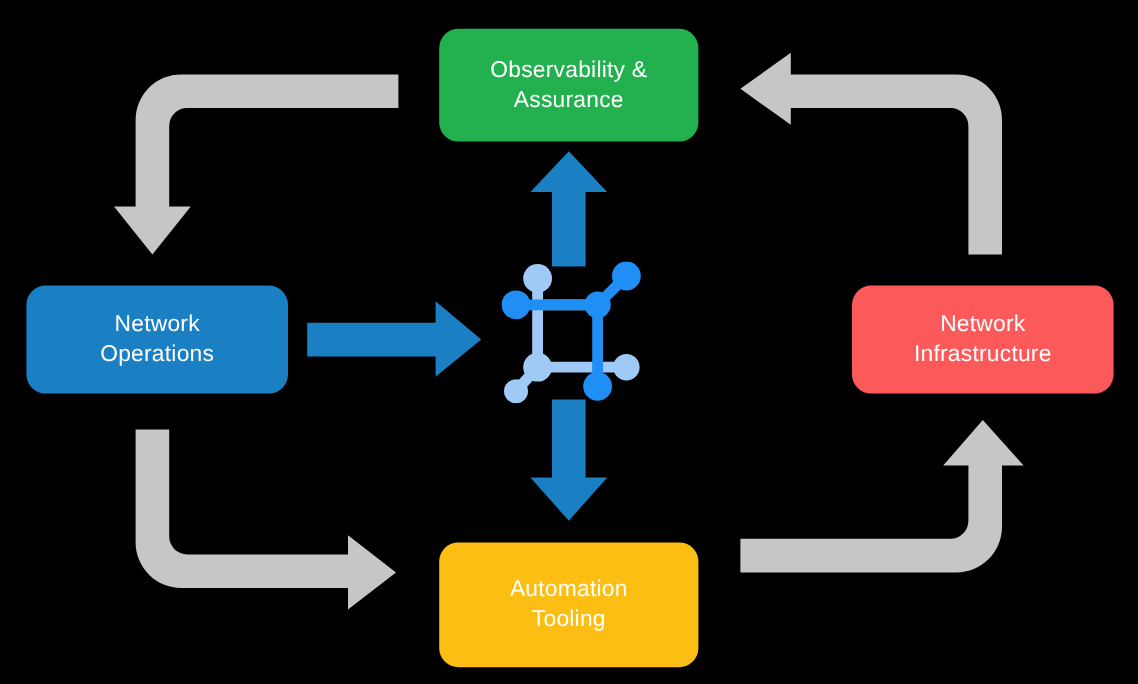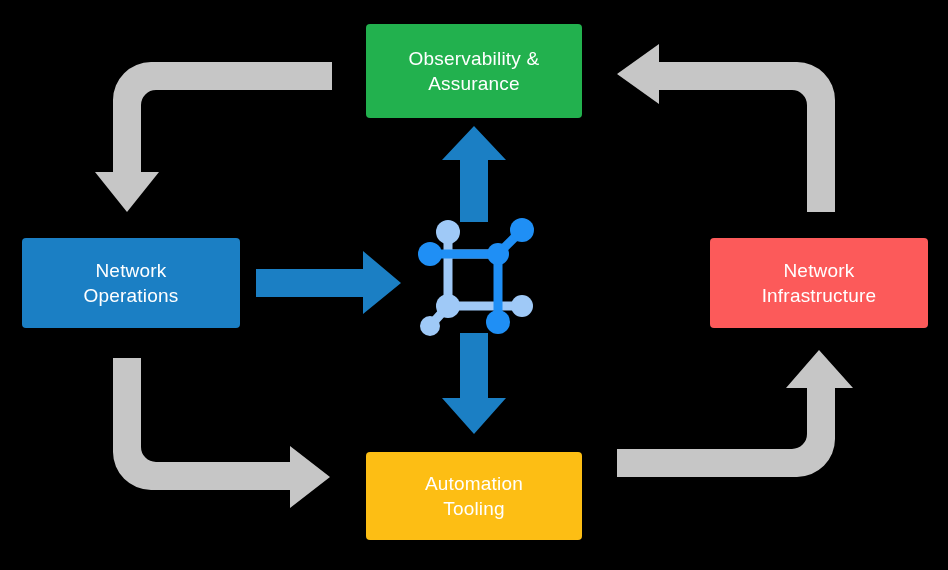--- a/index.html
+++ b/index.html
@@ -10,21 +10,21 @@
   #canvas {
     position: relative;
     width: 948px;
     height: 570px;
     background: #000000;
     overflow: hidden;
     font-family: "Liberation Sans", sans-serif;
   }
   .node-box {
     position: absolute;
-    border-radius: 4px;
+    border-radius: 16px;
     display: flex;
     align-items: center;
     justify-content: center;
     text-align: center;
     color: #ffffff;
     font-size: 19px;
     line-height: 1.32;
     font-weight: 400;
     letter-spacing: 0.2px;
     white-space: pre-line;
@@ -37,21 +37,21 @@
   }
   #box-operations {
     left: 22px; top: 238px; width: 218px; height: 90px;
     background: #1b7fc4;
   }
   #box-infrastructure {
     left: 710px; top: 238px; width: 218px; height: 90px;
     background: #fc5a5a;
   }
   #box-automation {
-    left: 366px; top: 452px; width: 216px; height: 88px;
+    left: 366px; top: 452px; width: 216px; height: 104px;
     background: #fdbe14;
   }
 
   .svg-layer {
     position: absolute;
     left: 0; top: 0;
     width: 948px;
     height: 570px;
   }
 

